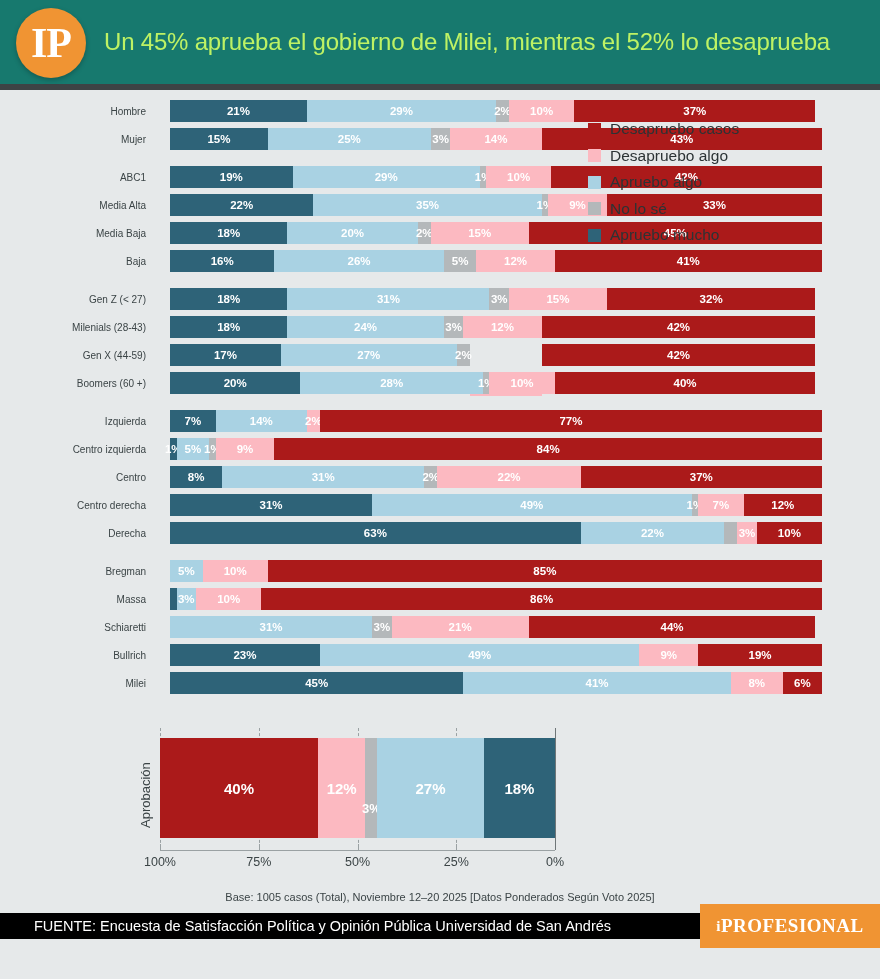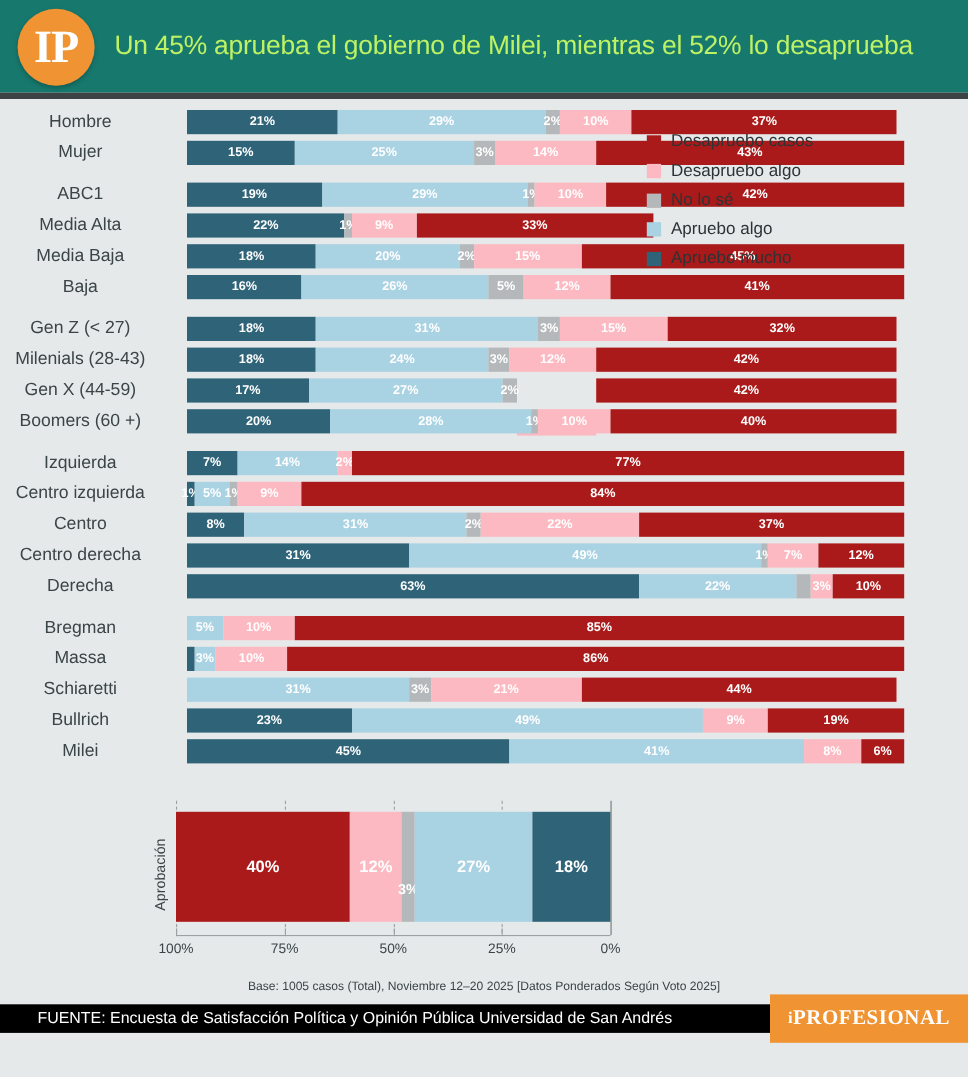--- a/index.html
+++ b/index.html
@@ -55,23 +55,23 @@
   }
   .group { margin-bottom: 16px; }
   .row {
     display: flex;
     align-items: center;
     height: 22px;
     margin-bottom: 6px;
   }
   .row-label {
     width: 170px;
-    text-align: center;
+    text-align: right;
     padding-right: 24px;
-    font-size: 16px;
+    font-size: 10px;
     color: #3b4446;
     white-space: nowrap;
     overflow: visible;
     flex: 0 0 170px;
   }
   .row-bar {
     position: relative;
     height: 22px;
     width: 652px;
     display: flex;
@@ -254,20 +254,21 @@
             <div class="seg c-aa" style="width: 29%;">29%</div>
             <div class="seg c-ns" style="width: 1%;">1%</div>
             <div class="seg c-da" style="width: 10%;">10%</div>
             <div class="seg c-dm" style="width: 42%;">42%</div>
           </div>
         </div>
         <div class="row">
           <div class="row-label">Media Alta</div>
           <div class="row-bar">
             <div class="seg c-am" style="width: 22%;">22%</div>
+            <div class="seg c-aa" style="width: 35%;">35%</div>
             <div class="seg c-ns" style="width: 1%;">1%</div>
             <div class="seg c-da" style="width: 9%;">9%</div>
             <div class="seg c-dm" style="width: 33%;">33%</div>
           </div>
         </div>
         <div class="row">
           <div class="row-label">Media Baja</div>
           <div class="row-bar">
             <div class="seg c-am" style="width: 18%;">18%</div>
             <div class="seg c-aa" style="width: 20%;">20%</div>
@@ -461,26 +462,26 @@
   <div class="legend" id="legend">
       <div class="legend-item">
         <span class="legend-swatch" style="background: rgb(171, 26, 26);"></span>
         <span>Desapruebo casos</span>
       </div>
       <div class="legend-item">
         <span class="legend-swatch" style="background: rgb(252, 185, 193);"></span>
         <span>Desapruebo algo</span>
       </div>
       <div class="legend-item">
+        <span class="legend-swatch" style="background: rgb(169, 210, 227);"></span>
+        <span>Apruebo algo</span>
+      </div>
+      <div class="legend-item">
         <span class="legend-swatch" style="background: rgb(180, 184, 186);"></span>
         <span>No lo sé</span>
-      </div>
-      <div class="legend-item">
-        <span class="legend-swatch" style="background: rgb(169, 210, 227);"></span>
-        <span>Apruebo algo</span>
       </div>
       <div class="legend-item">
         <span class="legend-swatch" style="background: rgb(46, 99, 120);"></span>
         <span>Apruebo mucho</span>
       </div>
     </div>
 </div>
 
 <div class="base-note">Base: 1005 casos (Total), Noviembre 12–20 2025 [Datos Ponderados Según Voto 2025]</div>
 <div class="source-bar">

